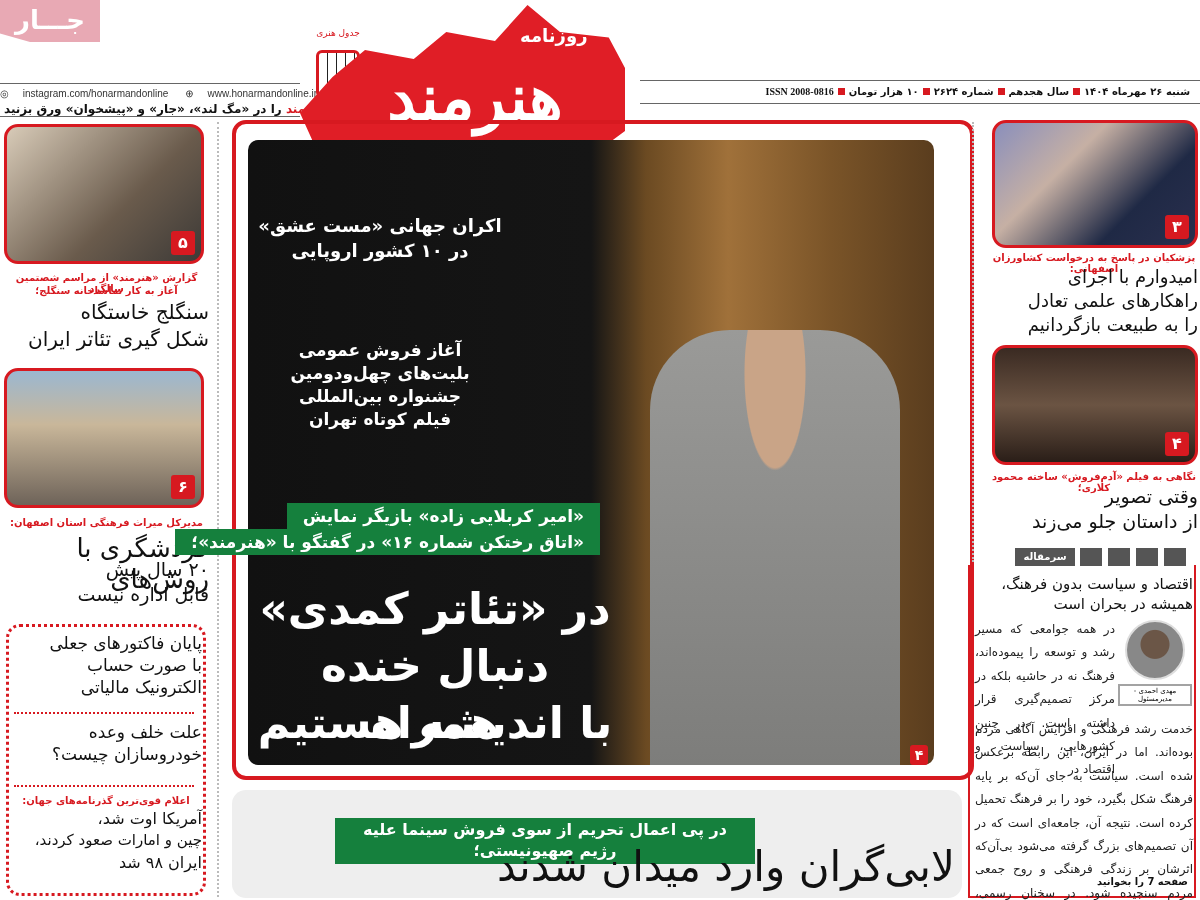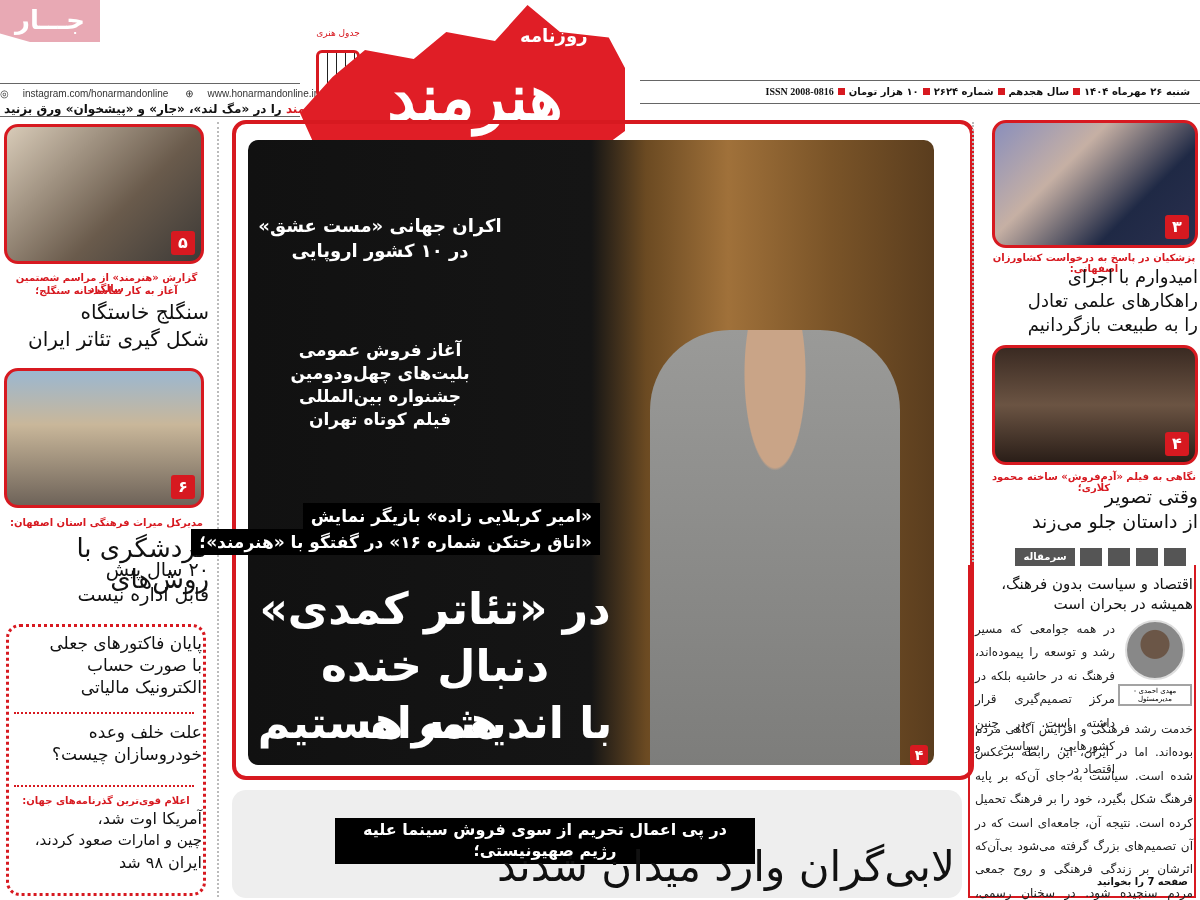--- a/index.html
+++ b/index.html
@@ -22,21 +22,21 @@
   .rightline { left: 640px; right: 0; height: 1px; background: #666; }
   .dots-v { width: 0; border-left: 2px dotted #bbb; }
   .photo { border: 3px solid #d71920; border-radius: 14px; overflow: hidden; position: absolute; }
   .badge { position: absolute; width: 24px; height: 24px; background: #d71920; color: #fff; font-weight: bold; font-size: 16px; text-align: center; line-height: 24px; border-radius: 3px; }
   .kicker { color: #d71920; font-size: 10px; font-weight: bold; text-align: center; }
   .headline { color: #111; font-weight: normal; text-align: right; line-height: 1.2; }
   .main { left: 232px; top: 120px; width: 742px; height: 660px; border: 4px solid #d71920; border-radius: 14px; }
   .main-photo { left: 248px; top: 140px; width: 686px; height: 625px; background: linear-gradient(90deg,#111 0,#151515 50%,#6b4a22 58%,#a0713a 70%,#7a5428 85%,#5a3d1e 100%); border-radius: 10px; overflow: hidden; }
   .main-figure { left: 650px; top: 330px; width: 250px; height: 435px; background: radial-gradient(ellipse at 50% 10%, #c9a487 0 30px, transparent 31px), linear-gradient(#9a9a98,#7d7d7b); border-radius: 80px 80px 0 0; }
   .white-text { color: #fff; font-weight: bold; text-align: center; line-height: 1.25; }
-  .red-band { background: #000000; color: #fff; font-weight: bold; padding: 2px 8px; font-size: 17px; line-height: 1.3; }
+  .red-band { background: #15803d; color: #fff; font-weight: bold; padding: 2px 16px; font-size: 17px; line-height: 1.3; }
   .bottom-box { left: 232px; top: 790px; width: 730px; height: 108px; background: #eeeeee; border-radius: 14px; }
   .editorial { left: 968px; top: 565px; width: 228px; height: 333px; border: 2px solid #d71920; border-top: none; }
   .ed-tab { left: 1015px; top: 548px; width: 60px; height: 18px; background: #555; color: #fff; font-size: 10px; text-align: center; line-height: 18px; font-weight: bold; }
   .ed-bars { left: 1080px; top: 548px; display: flex; gap: 6px; }
   .ed-bars div { width: 22px; height: 18px; background: #555; }
   .ed-body { font-size: 12px; line-height: 1.95; color: #222; text-align: justify; }
   .avatar { left: 1125px; top: 620px; width: 60px; height: 60px; border-radius: 50%; background: radial-gradient(circle at 50% 40%, #6b5647 0 14px, #888 15px 30px); border: 2px solid #ddd; }
   .dashed-box { left: 6px; top: 624px; width: 200px; height: 272px; border: 3px dotted #d71920; border-radius: 14px; }
   .sep { height: 0; border-top: 2px dotted #d71920; position: absolute; }
 </style>

